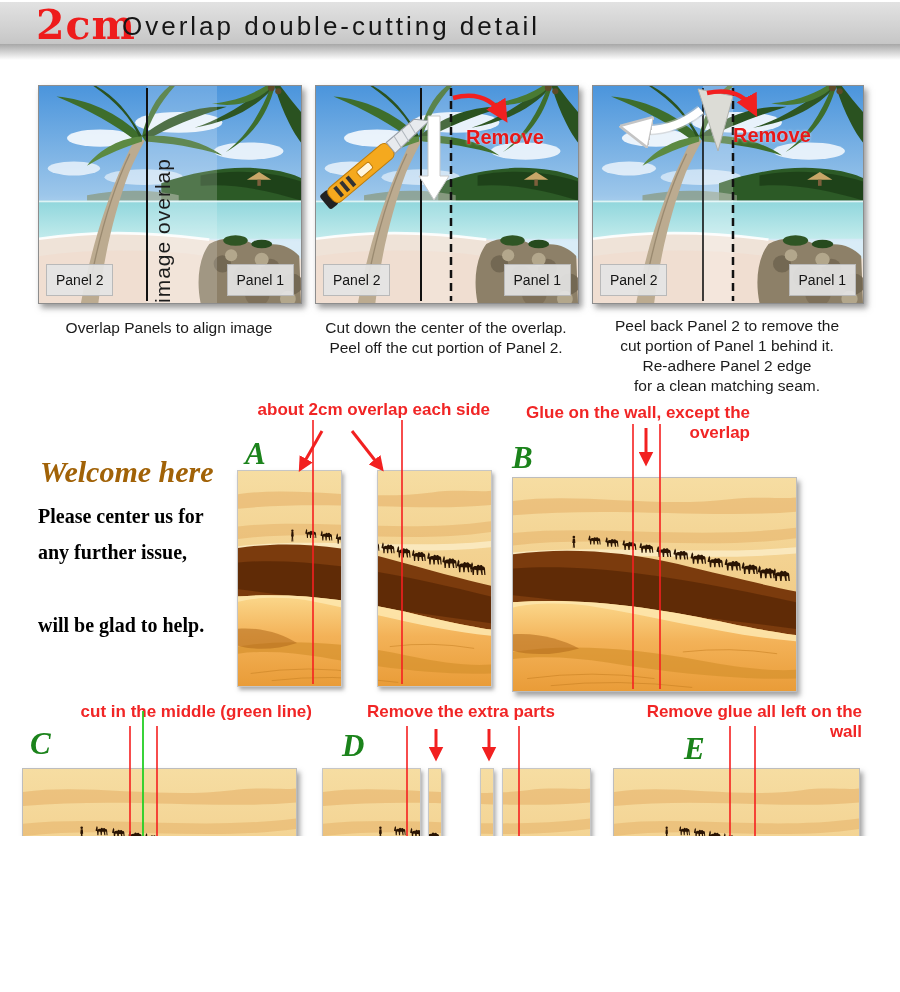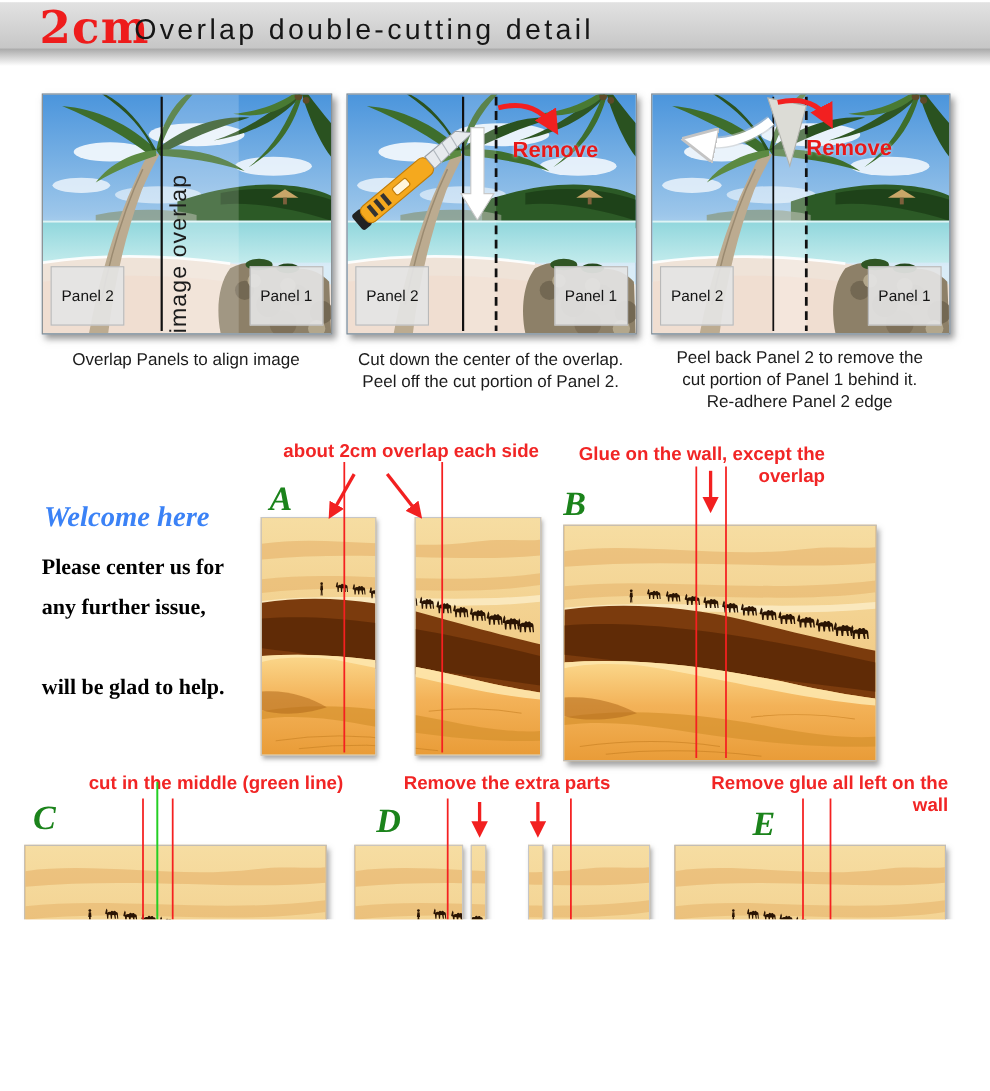--- a/index.html
+++ b/index.html
@@ -15,41 +15,41 @@
           font-size:41px;font-weight:bold;color:#ee1c1c;letter-spacing:1px;}
   .hdr-title{position:absolute;left:122px;top:9px;font-size:26px;color:#161616;
              letter-spacing:3px;}
 
   
   .photo{position:absolute;top:85px;height:217px;border:1px solid #8d8d8d;
          box-shadow:3px 4px 6px rgba(70,70,70,.55);overflow:hidden;background:#9cc6ea;}
   .photo svg.scene{position:absolute;left:0;top:0;width:100%;height:100%;}
   .photo .ovl{position:absolute;left:0;top:0;width:100%;height:100%;overflow:visible;}
   .badge{position:absolute;bottom:7px;background:rgba(228,228,228,.92);
-         border:1px solid #b9b9b9;color:#151515;font-size:14px;padding:18px 9px;margin-top:33px;}
+         border:1px solid #b9b9b9;color:#151515;font-size:14px;padding:7px 9px;margin-top:33px;}
   .badge.l{left:7px}.badge.r{right:7px}
   .rot-label{position:absolute;left:112px;top:0;height:100%;display:flex;align-items:center;
              writing-mode:vertical-rl;transform:rotate(180deg);font-size:21px;color:#1c1c1c;
              letter-spacing:1px;}
   .remove-lab{position:absolute;font-size:20px;font-weight:bold;color:#e81818;
               text-shadow:0 0 3px rgba(255,255,255,.7);}
 
   
   .cap{position:absolute;top:318px;text-align:center;font-size:15.5px;color:#1b1b1b;
        line-height:20px;}
   .cap span{display:block;}
 
   
   .ann{position:absolute;text-align:right;font-size:17px;font-weight:bold;color:#f12525;}
   .glabel{position:absolute;font-family:"Liberation Serif",serif;font-style:italic;
           font-weight:bold;font-size:31px;color:#1b831b;}
 
   
   .welcome-title{position:absolute;left:40px;top:455px;font-family:"Liberation Serif",serif;
-                 font-style:italic;font-weight:bold;font-size:26px;color:#3b82f6;text-align:center;}
+                 font-style:italic;font-weight:bold;font-size:30px;color:#a16207;text-align:center;}
   .welcome-line{position:absolute;left:38px;font-family:"Liberation Serif",serif;
                 font-weight:bold;font-size:20px;color:#000;}
 
   
   .dpanel{position:absolute;border:1px solid #bdbdbd;box-shadow:3px 4px 5px rgba(90,90,90,.55);
           overflow:hidden;background:#eec075;}
   .dpanel svg{position:absolute;left:0;top:0;width:100%;height:100%;}
   .dclip{position:absolute;top:0;height:100%;overflow:hidden;border:1px solid #c6c6c6;
          box-shadow:2px 3px 4px rgba(90,90,90,.5);background:#eec075;}
   .dclip svg{position:absolute;top:0;height:100%;}
@@ -244,20 +244,21 @@
     <span>Overlap Panels to align image</span>
   </div>
   <div class="cap" style="left:300px;width:292px;">
     <span>Cut down the center of the overlap.</span>
     <span>Peel off the cut portion of Panel 2.</span>
   </div>
   <div class="cap" style="left:567px;width:320px;top:316px;">
     <span>Peel back Panel 2 to remove the</span>
     <span>cut portion of Panel 1 behind it.</span>
     <span>Re-adhere Panel 2 edge</span>
+    <span>for a clean matching seam.</span>
   </div>
 
   <div class="welcome-title">Welcome here</div>
   <div class="welcome-line" style="top:505px;">Please center us for</div>
   <div class="welcome-line" style="top:541px;">any further issue,</div>
   <div class="welcome-line" style="top:577px;margin-top:37px;">will be glad to help.</div>
 
   <div class="ann" style="left:237px;width:253px;top:400px;">about 2cm overlap each side</div>
   <div class="ann" style="left:500px;width:250px;top:403px;">Glue on the wall, except the overlap</div>
   <div class="ann" style="left:60px;width:252px;top:702px;">cut in the middle (green line)</div>

